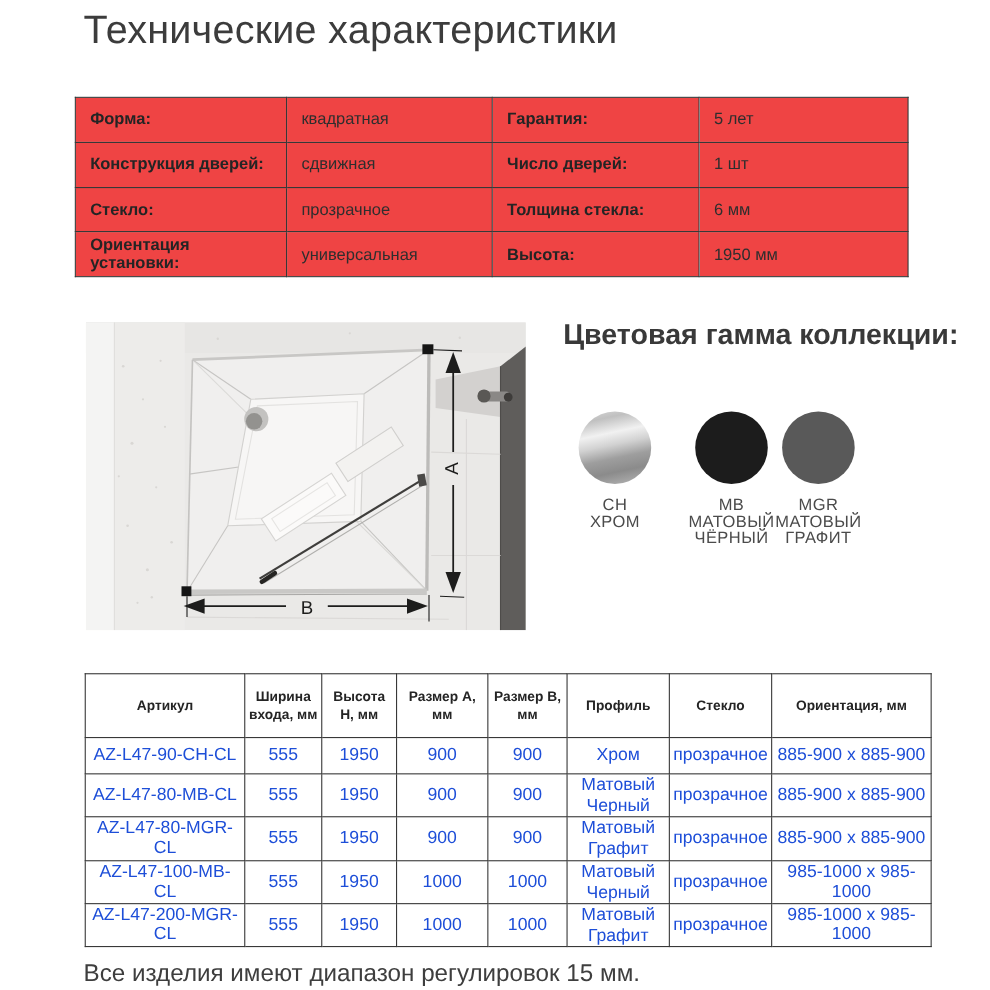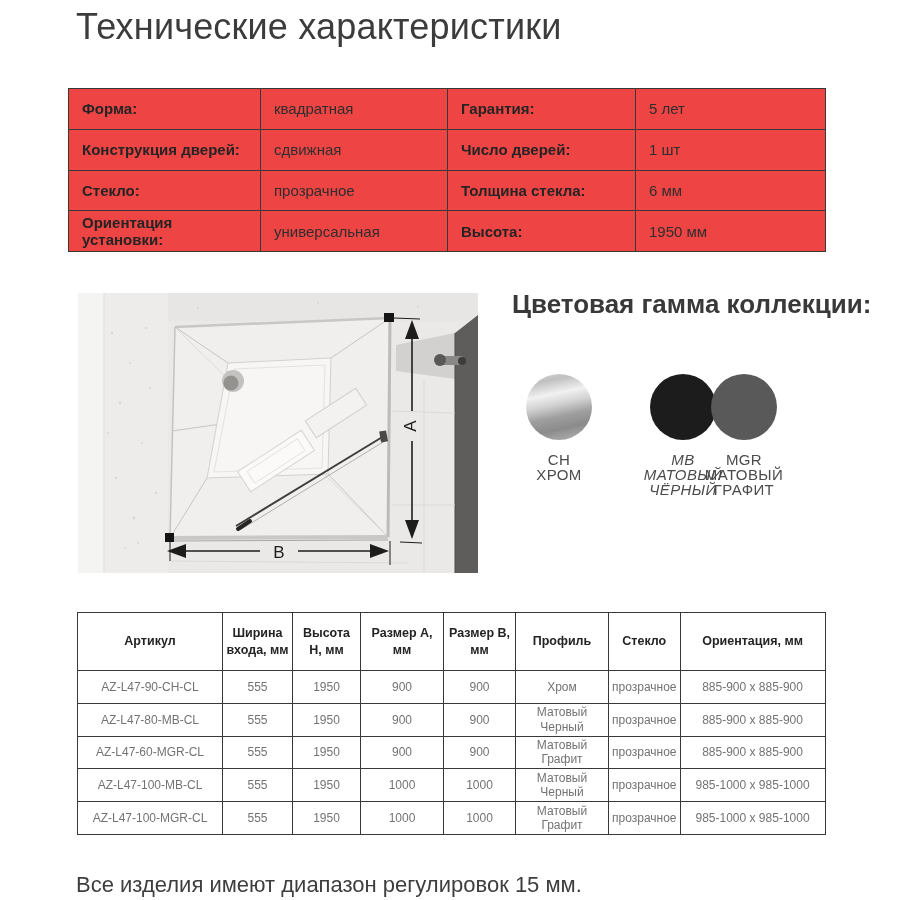--- a/index.html
+++ b/index.html
@@ -20,34 +20,34 @@
   .spec-label { font-weight:700; color:#242424; }
   .spec-value { color:#2e2e2e; }
 
   
   .photo { position:absolute; left:78px; top:293px; width:400px; height:280px; }
 
   
   .colors-title { position:absolute; left:512px; top:289px; margin:0; font-size:26px; font-weight:700; color:#393939; }
   .swatch-block { position:absolute; top:374px; width:110px; text-align:center; }
   .swatch-ch  { left:504px; }
-  .swatch-mb  { left:628px;font-style:italic; }
+  .swatch-mb  { left:610px; }
   .swatch-mgr { left:689px; }
   .swatch-circle { width:66px; height:66px; border-radius:50%; margin:0 auto 12px auto; }
   .swatch-code, .swatch-name { font-size:15px; line-height:15px; color:#4b4b4b; letter-spacing:0.4px; }
   .swatch-name { white-space:pre-line; }
 
   
   .products-table { position:absolute; left:77px; top:612px; border-collapse:collapse; table-layout:fixed; }
   .products-table th, .products-table td {
     border:1.5px solid #383838; text-align:center; vertical-align:middle;
     padding:0 3px; overflow:hidden; background:#fff;
   }
   .products-table th { height:57px; font-size:12.5px; font-weight:700; color:#242424; line-height:1.35; }
-  .products-table td { height:31.8px; font-size:12px; color:#737373; }
+  .products-table td { height:31.8px; font-size:16px; color:#1d4ed8; }
   .col-articul { font-size:14px; }
   .col-profile { font-size:12px; line-height:1.2; white-space:pre-line; padding:0 2px; }
   .col-glass   { font-size:11.5px; padding:0 1px; }
   .col-adjust  { font-size:13.5px;margin-left:20px; }
 
   .footer-note { position:absolute; left:76px; top:872px; margin:0; font-size:22px; font-weight:400; color:#3e3e3e; }
 </style>
 </head>
 <body>
 
@@ -260,42 +260,42 @@
         <td>555</td>
         <td>1950</td>
         <td>900</td>
         <td>900</td>
         <td class="col-profile">Матовый
 Черный</td>
         <td class="col-glass">прозрачное</td>
         <td class="col-adjust">885-900 x 885-900</td>
       </tr>
       <tr>
-        <td class="col-articul">AZ-L47-60-MGR-CL</td>
+        <td class="col-articul">AZ-L47-80-MGR-CL</td>
         <td>555</td>
         <td>1950</td>
         <td>900</td>
         <td>900</td>
         <td class="col-profile">Матовый Графит</td>
         <td class="col-glass">прозрачное</td>
         <td class="col-adjust">885-900 x 885-900</td>
       </tr>
       <tr>
         <td class="col-articul">AZ-L47-100-MB-CL</td>
         <td>555</td>
         <td>1950</td>
         <td>1000</td>
         <td>1000</td>
         <td class="col-profile">Матовый
 Черный</td>
         <td class="col-glass">прозрачное</td>
         <td class="col-adjust">985-1000 x 985-1000</td>
       </tr>
       <tr>
-        <td class="col-articul">AZ-L47-100-MGR-CL</td>
+        <td class="col-articul">AZ-L47-200-MGR-CL</td>
         <td>555</td>
         <td>1950</td>
         <td>1000</td>
         <td>1000</td>
         <td class="col-profile">Матовый Графит</td>
         <td class="col-glass">прозрачное</td>
         <td class="col-adjust">985-1000 x 985-1000</td>
       </tr>
     </tbody>
   </table>

